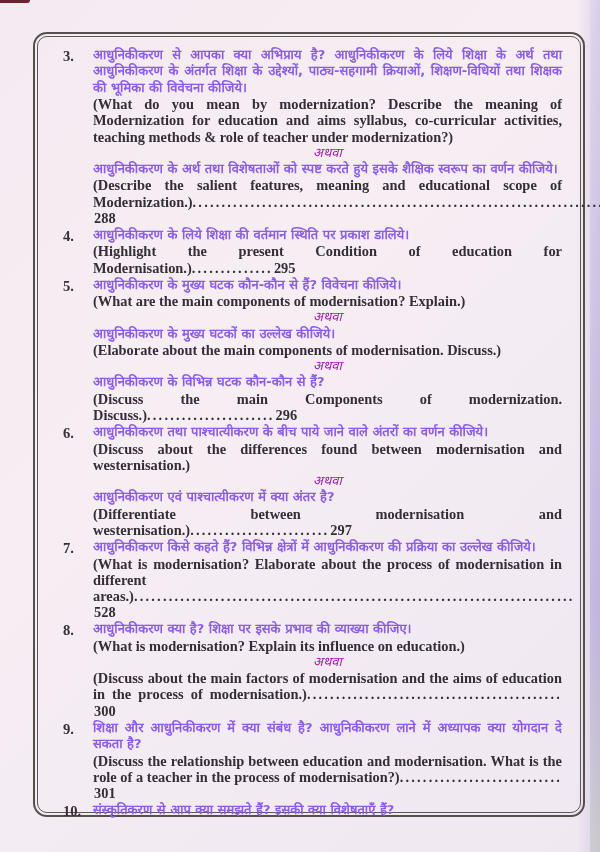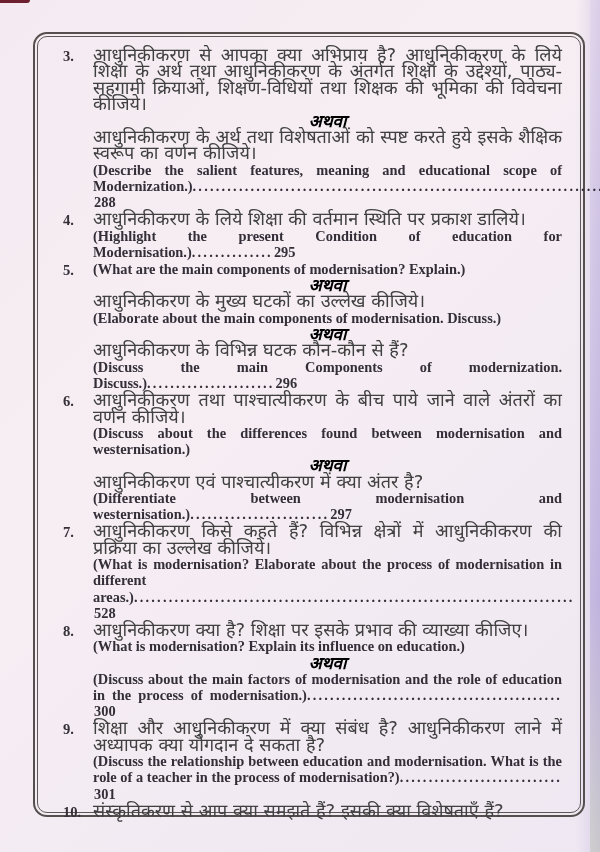--- a/index.html
+++ b/index.html
@@ -50,77 +50,79 @@
     text-align:left;
     font-family:"Liberation Serif","DejaVu Serif",serif;
     font-weight:700;
     font-size:14.6px;line-height:16.4px;
     padding-top:1px;
     color:#363039;
   }
   .body{flex:1;min-width:0;}
   p{margin:0;}
   .hi{
-    font-size:18px;
+    font-size:13px;
     line-height:16.4px;
-    font-weight:400;
+    font-weight:700;
     text-align:justify;
-    color:#404040;
+    color:#8b5cf6;
   }
   .en{
     font-family:"Liberation Serif","DejaVu Serif",serif;
     font-weight:700;
     font-size:14.4px;
     line-height:16.2px;
     text-align:justify;
     color:#332e38;
   }
   .en .dots{
     letter-spacing:2.2px;
     font-weight:700;
     white-space:normal;
     word-break:break-all;
   }
   .en .pg{padding-left:1px;}
   .or{
     text-align:center;
     font-style:italic;
-    font-weight:700;
-    font-size:17px;
+    font-weight:400;
+    font-size:13px;
     line-height:16.2px;
-    color:#000000;
+    color:#a21caf;
   }
 </style>
 </head>
 <body>
 
 <div class="corner-artifact"></div>
 <div class="edge-tint"></div>
 
 <div class="frame">
   <div class="toc">
       <div class="item">
         <div class="num">3.</div>
         <div class="body">
           <p class="hi"><span>आधुनिकीकरण से आपका क्या अभिप्राय है? आधुनिकीकरण के लिये शिक्षा के अर्थ तथा आधुनिकीकरण के अंतर्गत शिक्षा के उद्देश्यों, पाठ्य-सहगामी क्रियाओं, शिक्षण-विधियों तथा शिक्षक की भूमिका की विवेचना कीजिये।</span></p>
+          <p class="en"><span>(What do you mean by modernization? Describe the meaning of Modernization for education and aims syllabus, co-curricular activities, teaching methods &amp; role of teacher under modernization?)</span></p>
           <div class="or">अथवा</div>
           <p class="hi"><span>आधुनिकीकरण के अर्थ तथा विशेषताओं को स्पष्ट करते हुये इसके शैक्षिक स्वरूप का वर्णन कीजिये।</span></p>
           <p class="en"><span>(Describe the salient features, meaning and educational scope of Modernization.)</span><span class="dots">............................................................................................</span><span class="pg">288</span></p>
         </div>
       </div>
       <div class="item">
         <div class="num">4.</div>
         <div class="body">
           <p class="hi"><span>आधुनिकीकरण के लिये शिक्षा की वर्तमान स्थिति पर प्रकाश डालिये।</span></p>
           <p class="en"><span>(Highlight the present Condition of education for Modernisation.)</span><span class="dots">..............</span><span class="pg">295</span></p>
         </div>
       </div>
       <div class="item">
         <div class="num">5.</div>
         <div class="body">
+          <p class="hi"><span>आधुनिकीकरण के मुख्य घटक कौन-कौन से हैं? विवेचना कीजिये।</span></p>
           <p class="en"><span>(What are the main components of modernisation? Explain.)</span></p>
           <div class="or">अथवा</div>
           <p class="hi"><span>आधुनिकीकरण के मुख्य घटकों का उल्लेख कीजिये।</span></p>
           <p class="en"><span>(Elaborate about the main components of modernisation. Discuss.)</span></p>
           <div class="or">अथवा</div>
           <p class="hi"><span>आधुनिकीकरण के विभिन्न घटक कौन-कौन से हैं?</span></p>
           <p class="en"><span>(Discuss the main Components of modernization. Discuss.)</span><span class="dots">......................</span><span class="pg">296</span></p>
         </div>
       </div>
       <div class="item">
@@ -139,21 +141,21 @@
           <p class="hi"><span>आधुनिकीकरण किसे कहते हैं? विभिन्न क्षेत्रों में आधुनिकीकरण की प्रक्रिया का उल्लेख कीजिये।</span></p>
           <p class="en"><span>(What is modernisation? Elaborate about the process of modernisation in different areas.)</span><span class="dots">............................................................................</span><span class="pg">528</span></p>
         </div>
       </div>
       <div class="item">
         <div class="num">8.</div>
         <div class="body">
           <p class="hi"><span>आधुनिकीकरण क्या है? शिक्षा पर इसके प्रभाव की व्याख्या कीजिए।</span></p>
           <p class="en"><span>(What is modernisation? Explain its influence on education.)</span></p>
           <div class="or">अथवा</div>
-          <p class="en"><span>(Discuss about the main factors of modernisation and the role of education in the process of modernisation.)</span><span class="dots">............................................</span><span class="pg">300</span></p>
+          <p class="en"><span>(Discuss about the main factors of modernisation and the aims of education in the process of modernisation.)</span><span class="dots">............................................</span><span class="pg">300</span></p>
         </div>
       </div>
       <div class="item">
         <div class="num">9.</div>
         <div class="body">
           <p class="hi"><span>शिक्षा और आधुनिकीकरण में क्या संबंध है? आधुनिकीकरण लाने में अध्यापक क्या योगदान दे सकता है?</span></p>
           <p class="en"><span>(Discuss the relationship between education and modernisation. What is the role of a teacher in the process of modernisation?)</span><span class="dots">............................</span><span class="pg">301</span></p>
         </div>
       </div>
       <div class="item">

